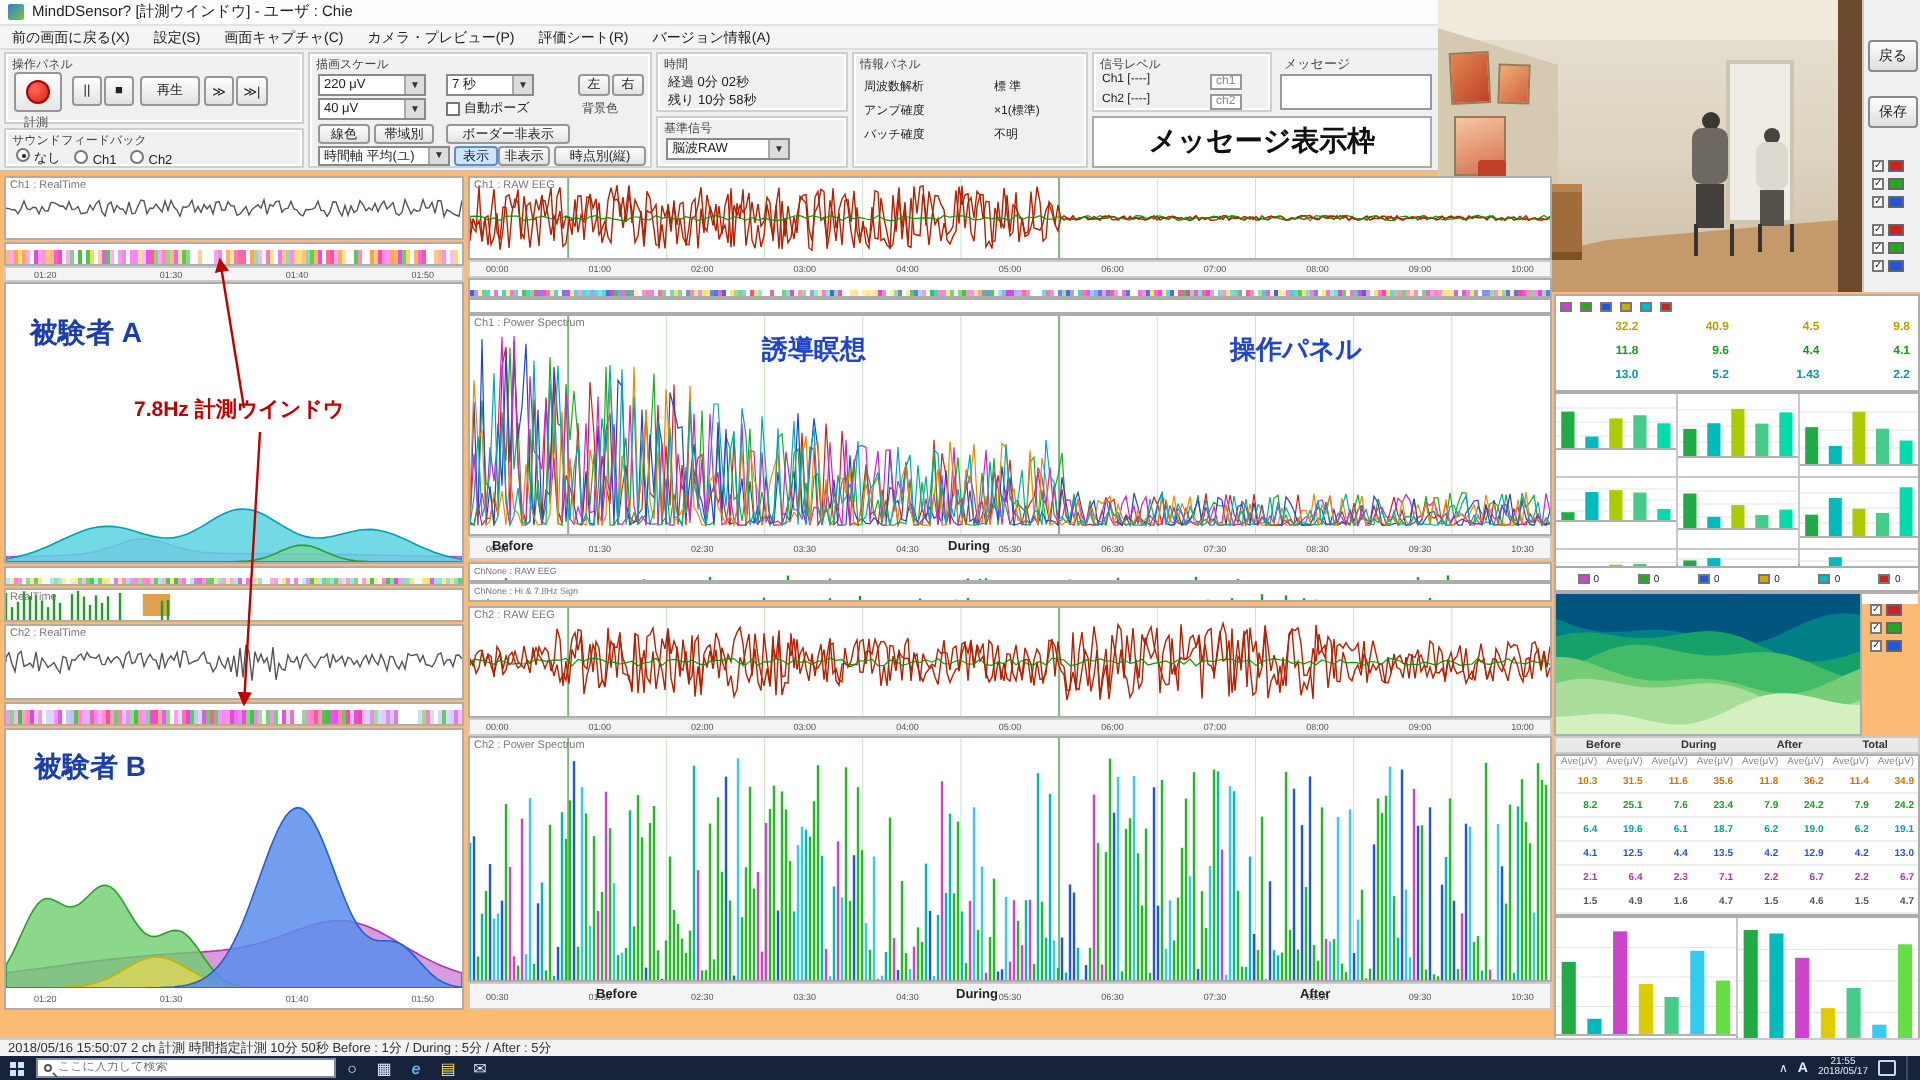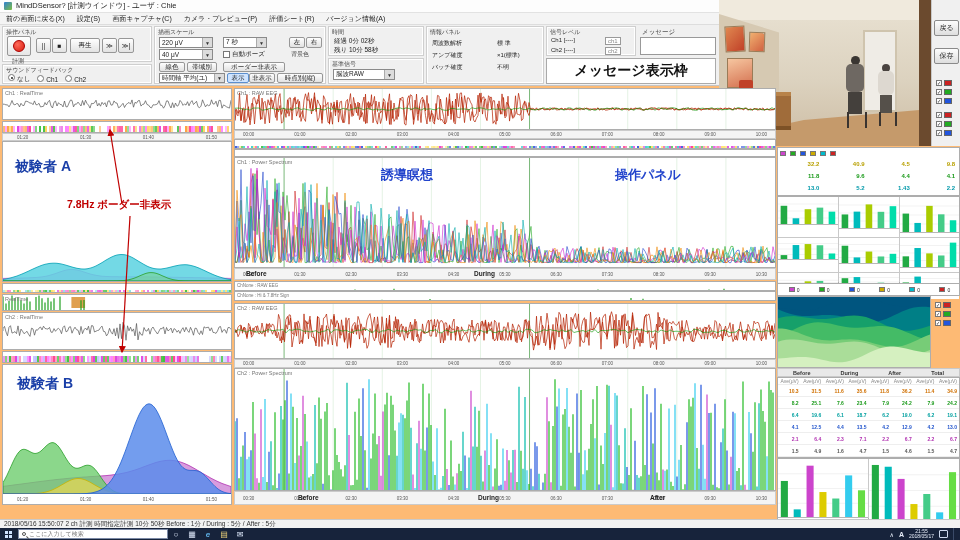--- a/index.html
+++ b/index.html
@@ -390,21 +390,21 @@
   </div>
   <div class="ticks" style="left:2px;top:133px;width:230px;height:8px;padding:0 14px">
       <span>01:20</span>
       <span>01:30</span>
       <span>01:40</span>
       <span>01:50</span>
     </div>
 
   <div class="panel" style="left:2px;top:141px;width:230px;height:141px">
     <span class="subject" style="left:12px;top:16px">被験者 A</span>
-    <span class="coherent" style="left:64px;top:56px">7.8Hz ボーダー非表示</span>
+    <span class="coherent" style="left:64px;top:56px">7.8Hz 計測ウインドウ</span>
     <div class="chart" style="top:95px"><svg width="228" height="44" viewBox="0 0 228 44" preserveAspectRatio="none">
           <path d="M0 44L0 41.4L2 41.4L4 41.3L6 41.3L8 41.3L10 41.2L12 41.2L14 41.1L16 41.1L18 41.0L20 41.0L22 40.9L24 40.9L26 40.8L28 40.7L30 40.6L32 40.5L34 40.4L36 40.2L38 40.0L40 39.7L42 39.4L44 39.0L46 38.5L48 37.9L50 37.3L52 36.7L54 36.0L56 35.2L58 34.6L60 33.9L62 33.4L64 32.9L66 32.6L68 32.5L70 32.5L72 32.7L74 33.0L76 33.5L78 34.0L80 34.7L82 35.3L84 36.0L86 36.6L88 37.2L90 37.7L92 38.1L94 38.5L96 38.8L98 39.1L100 39.3L102 39.4L104 39.5L106 39.6L108 39.7L110 39.7L112 39.7L114 39.7L116 39.8L118 39.8L120 39.8L122 39.8L124 39.8L126 39.8L128 39.8L130 39.8L132 39.8L134 39.8L136 39.9L138 39.9L140 39.9L142 39.9L144 39.9L146 39.9L148 40.0L150 40.0L152 40.0L154 40.0L156 40.1L158 40.1L160 40.1L162 40.1L164 40.2L166 40.2L168 40.2L170 40.3L172 40.3L174 40.3L176 40.4L178 40.4L180 40.4L182 40.5L184 40.5L186 40.5L188 40.6L190 40.6L192 40.7L194 40.7L196 40.7L198 40.8L200 40.8L202 40.9L204 40.9L206 40.9L208 41.0L210 41.0L212 41.1L214 41.1L216 41.2L218 41.2L220 41.3L222 41.3L224 41.3L226 41.4L228 41.4L228 44Z" stroke="#cc44cc" stroke-width="0.8" fill="rgba(220,120,220,0.55)"></path>
           <path d="M0 44L0 42.4L2 42.1L4 41.7L6 41.3L8 40.8L10 40.2L12 39.6L14 39.0L16 38.2L18 37.4L20 36.6L22 35.7L24 34.8L26 33.9L28 32.9L30 32.0L32 31.1L34 30.2L36 29.4L38 28.6L40 27.9L42 27.3L44 26.9L46 26.5L48 26.3L50 26.2L52 26.2L54 26.3L56 26.6L58 26.9L60 27.4L62 27.9L64 28.5L66 29.1L68 29.7L70 30.3L72 30.8L74 31.3L76 31.6L78 31.9L80 32.0L82 32.0L84 31.8L86 31.4L88 30.9L90 30.2L92 29.4L94 28.4L96 27.3L98 26.2L100 25.0L102 23.7L104 22.5L106 21.4L108 20.3L110 19.4L112 18.6L114 18.0L116 17.7L118 17.5L120 17.6L122 17.8L124 18.3L126 19.0L128 19.9L130 20.9L132 22.1L134 23.3L136 24.5L138 25.7L140 26.9L142 28.0L144 29.1L146 30.0L148 30.7L150 31.3L152 31.7L154 31.9L156 32.0L158 32.0L160 31.7L162 31.4L164 31.0L166 30.5L168 30.0L170 29.5L172 29.0L174 28.6L176 28.2L178 27.9L180 27.8L182 27.7L184 27.8L186 28.1L188 28.5L190 29.0L192 29.6L194 30.3L196 31.1L198 32.0L200 32.9L202 33.8L204 34.8L206 35.7L208 36.6L210 37.5L212 38.3L214 39.1L216 39.8L218 40.4L220 41.0L222 41.5L224 41.9L226 42.3L228 42.6L228 44Z" stroke="#00a0b4" stroke-width="0.8" fill="rgba(90,210,225,0.85)"></path>
           <path d="M0 44L0 44.0L2 44.0L4 44.0L6 44.0L8 44.0L10 44.0L12 44.0L14 44.0L16 44.0L18 44.0L20 44.0L22 44.0L24 44.0L26 44.0L28 44.0L30 44.0L32 44.0L34 44.0L36 44.0L38 44.0L40 44.0L42 44.0L44 44.0L46 44.0L48 44.0L50 44.0L52 44.0L54 44.0L56 44.0L58 44.0L60 44.0L62 44.0L64 44.0L66 44.0L68 44.0L70 44.0L72 44.0L74 44.0L76 44.0L78 44.0L80 44.0L82 44.0L84 44.0L86 44.0L88 44.0L90 44.0L92 44.0L94 44.0L96 44.0L98 44.0L100 44.0L102 44.0L104 44.0L106 44.0L108 44.0L110 44.0L112 43.9L114 43.9L116 43.8L118 43.7L120 43.6L122 43.4L124 43.1L126 42.7L128 42.2L130 41.6L132 40.9L134 40.1L136 39.2L138 38.3L140 37.5L142 36.7L144 36.1L146 35.7L148 35.6L150 35.7L152 36.0L154 36.6L156 37.3L158 38.2L160 39.1L162 39.9L164 40.8L166 41.5L168 42.1L170 42.6L172 43.0L174 43.3L176 43.6L178 43.7L180 43.8L182 43.9L184 43.9L186 44.0L188 44.0L190 44.0L192 44.0L194 44.0L196 44.0L198 44.0L200 44.0L202 44.0L204 44.0L206 44.0L208 44.0L210 44.0L212 44.0L214 44.0L216 44.0L218 44.0L220 44.0L222 44.0L224 44.0L226 44.0L228 44.0L228 44Z" stroke="#2aa02a" stroke-width="0.8" fill="rgba(120,210,120,0.45)"></path>
         </svg></div>
   </div>
 
   <svg style="position:absolute;left:2px;top:120px;width:230px;height:240px;z-index:5;pointer-events:none">
     <defs>
         <marker id="ah" markerWidth="6" markerHeight="6" refX="5" refY="3" orient="auto">

